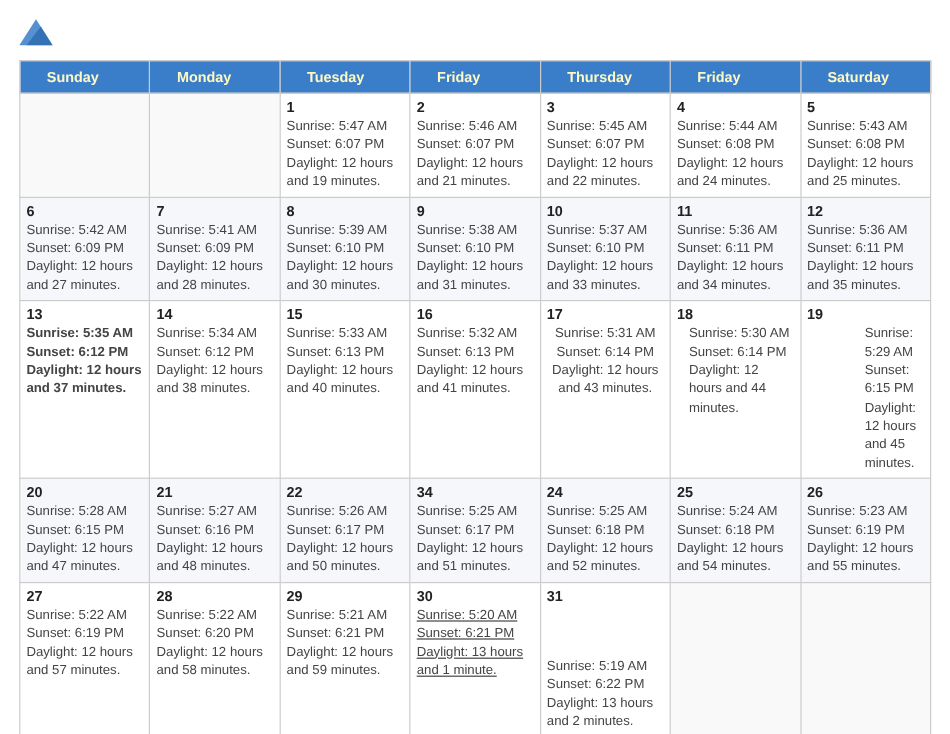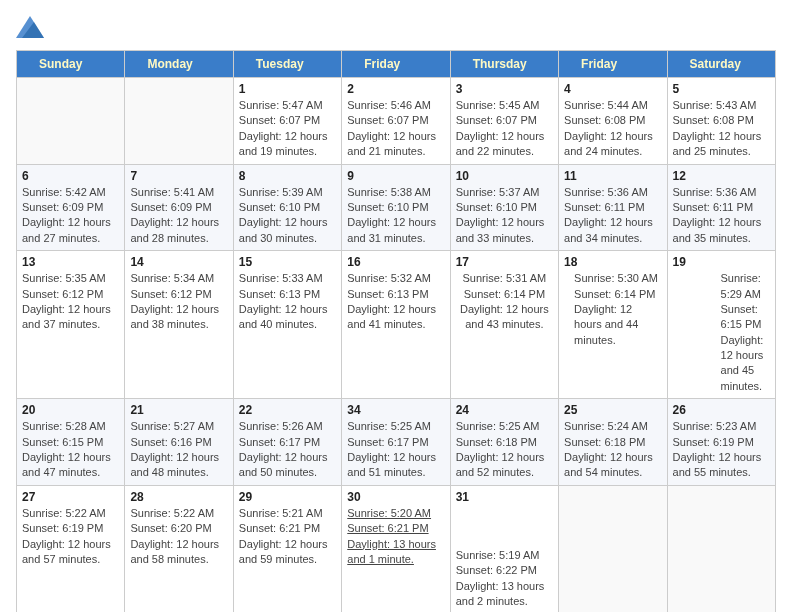--- a/index.html
+++ b/index.html
@@ -195,21 +195,21 @@
         <td>
           <span class="day-number">12</span>
           <div class="day-info" style="white-space: pre-line;">Sunrise: 5:36 AM
 Sunset: 6:11 PM
 Daylight: 12 hours and 35 minutes.</div>
         </td>
       </tr>
       <tr>
         <td>
           <span class="day-number">13</span>
-          <div class="day-info" style="white-space: pre-line;">Sunrise: 5:35 AM
+          <div class="day-info" style="white-space: pre-line; font-weight: bold;">Sunrise: 5:35 AM
 Sunset: 6:12 PM
 Daylight: 12 hours and 37 minutes.</div>
         </td>
         <td>
           <span class="day-number">14</span>
           <div class="day-info" style="white-space: pre-line;">Sunrise: 5:34 AM
 Sunset: 6:12 PM
 Daylight: 12 hours and 38 minutes.</div>
         </td>
         <td>

